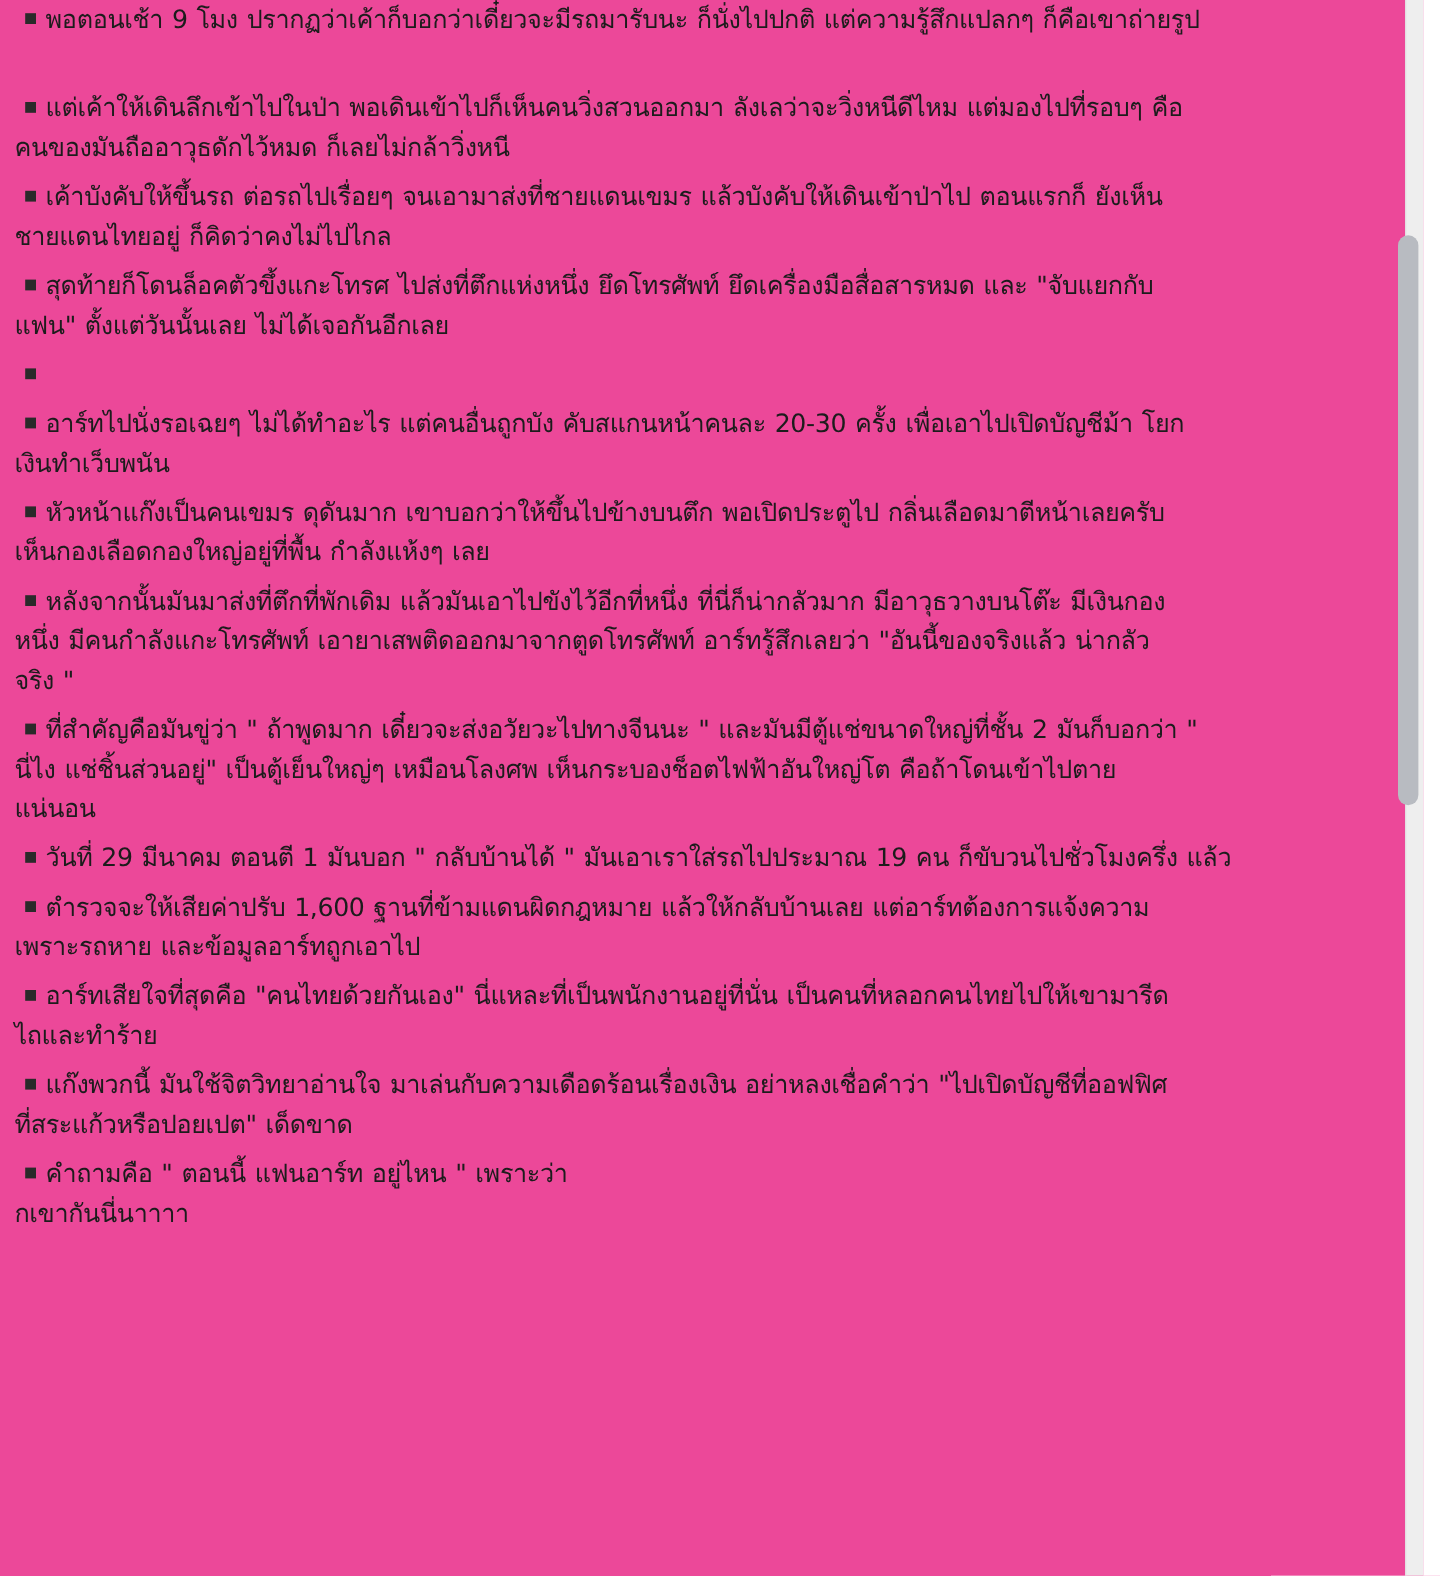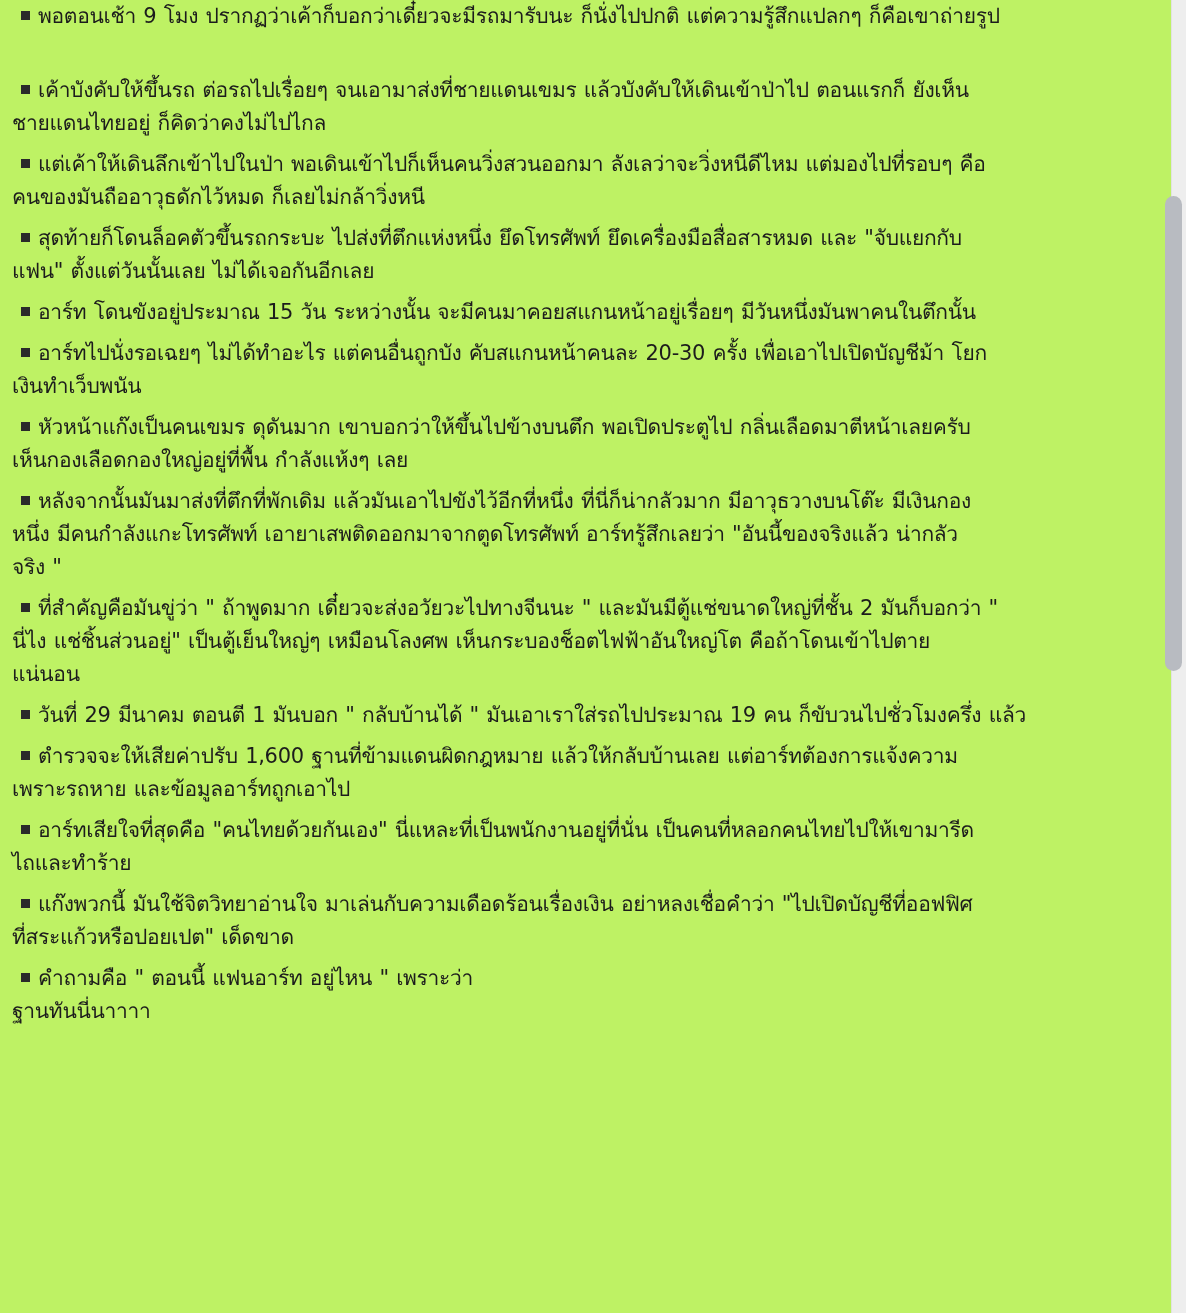--- a/index.html
+++ b/index.html
@@ -14,21 +14,21 @@
       overflow: hidden;
       font-family: "DejaVu Sans", "Liberation Sans", sans-serif;
       color: #1c1c1c;
     }
     .page {
       position: absolute;
       left: 0;
       top: 0;
       width: 1186px;
       height: 1313px;
-      background: #bef264;
+      background: #ec4899;
     }
     .content {
       position: absolute;
       left: 12px;
       top: 0px;
       width: 1160px;
     }
     .para {
       font-size: 21px;
       line-height: 33px;
@@ -64,29 +64,29 @@
       border-radius: 9px;
     }
   </style>
 </head>
 <body>
 
 <div class="page">
   <div class="content" id="content">
 
   <div class="para"><span class="bullet"></span><span>พอตอนเช้า 9 โมง  ปรากฏว่าเค้าก็บอกว่าเดี๋ยวจะมีรถมารับนะ  ก็นั่งไปปกติ แต่ความรู้สึกแปลกๆ ก็คือเขาถ่ายรูป</span><br><br></div>
+      <div class="para"><span class="bullet"></span><span>แต่เค้าให้เดินลึกเข้าไปในป่า  พอเดินเข้าไปก็เห็นคนวิ่งสวนออกมา ลังเลว่าจะวิ่งหนีดีไหม แต่มองไปที่รอบๆ คือ</span><br><span>คนของมันถืออาวุธดักไว้หมด ก็เลยไม่กล้าวิ่งหนี</span></div>
       <div class="para"><span class="bullet"></span><span>เค้าบังคับให้ขึ้นรถ  ต่อรถไปเรื่อยๆ จนเอามาส่งที่ชายแดนเขมร แล้วบังคับให้เดินเข้าป่าไป ตอนแรกก็ ยังเห็น</span><br><span>ชายแดนไทยอยู่ ก็คิดว่าคงไม่ไปไกล</span></div>
-      <div class="para"><span class="bullet"></span><span>แต่เค้าให้เดินลึกเข้าไปในป่า  พอเดินเข้าไปก็เห็นคนวิ่งสวนออกมา ลังเลว่าจะวิ่งหนีดีไหม แต่มองไปที่รอบๆ คือ</span><br><span>คนของมันถืออาวุธดักไว้หมด ก็เลยไม่กล้าวิ่งหนี</span></div>
-      <div class="para"><span class="bullet"></span><span>สุดท้ายก็โดนล็อคตัวขึ้นรถกระบะ ไปส่งที่ตึกแห่งหนึ่ง ยึดโทรศัพท์  ยึดเครื่องมือสื่อสารหมด และ "จับแยกกับ</span><br><span>แฟน" ตั้งแต่วันนั้นเลย ไม่ได้เจอกันอีกเลย</span></div>
-      <div class="para"><span class="bullet"></span><span>อาร์ท  โดนขังอยู่ประมาณ 15 วัน ระหว่างนั้น จะมีคนมาคอยสแกนหน้าอยู่เรื่อยๆ  มีวันหนึ่งมันพาคนในตึกนั้น</span><br></div>
+      <div class="para"><span class="bullet"></span><span>สุดท้ายก็โดนล็อคตัวขึ้งแกะโทรศ ไปส่งที่ตึกแห่งหนึ่ง ยึดโทรศัพท์  ยึดเครื่องมือสื่อสารหมด และ "จับแยกกับ</span><br><span>แฟน" ตั้งแต่วันนั้นเลย ไม่ได้เจอกันอีกเลย</span></div>
+      <div class="para"><span class="bullet"></span><br></div>
       <div class="para"><span class="bullet"></span><span>อาร์ทไปนั่งรอเฉยๆ ไม่ได้ทำอะไร แต่คนอื่นถูกบัง คับสแกนหน้าคนละ 20-30 ครั้ง  เพื่อเอาไปเปิดบัญชีม้า โยก</span><br><span>เงินทำเว็บพนัน</span></div>
       <div class="para"><span class="bullet"></span><span>หัวหน้าแก๊งเป็นคนเขมร ดุดันมาก เขาบอกว่าให้ขึ้นไปข้างบนตึก พอเปิดประตูไป กลิ่นเลือดมาตีหน้าเลยครับ</span><br><span>เห็นกองเลือดกองใหญ่อยู่ที่พื้น กำลังแห้งๆ เลย</span></div>
       <div class="para"><span class="bullet"></span><span>หลังจากนั้นมันมาส่งที่ตึกที่พักเดิม  แล้วมันเอาไปขังไว้อีกที่หนึ่ง  ที่นี่ก็น่ากลัวมาก มีอาวุธวางบนโต๊ะ มีเงินกอง</span><br><span>หนึ่ง   มีคนกำลังแกะโทรศัพท์  เอายาเสพติดออกมาจากตูดโทรศัพท์   อาร์ทรู้สึกเลยว่า "อันนี้ของจริงแล้ว น่ากลัว</span><br><span>จริง "</span></div>
       <div class="para"><span class="bullet"></span><span>ที่สำคัญคือมันขู่ว่า " ถ้าพูดมาก เดี๋ยวจะส่งอวัยวะไปทางจีนนะ "  และมันมีตู้แช่ขนาดใหญ่ที่ชั้น 2 มันก็บอกว่า "</span><br><span>นี่ไง แช่ชิ้นส่วนอยู่" เป็นตู้เย็นใหญ่ๆ เหมือนโลงศพ เห็นกระบองช็อตไฟฟ้าอันใหญ่โต คือถ้าโดนเข้าไปตาย</span><br><span>แน่นอน</span></div>
       <div class="para"><span class="bullet"></span><span>วันที่ 29 มีนาคม ตอนตี 1 มันบอก " กลับบ้านได้ " มันเอาเราใส่รถไปประมาณ 19 คน ก็ขับวนไปชั่วโมงครึ่ง แล้ว</span><br></div>
       <div class="para"><span class="bullet"></span><span>ตำรวจจะให้เสียค่าปรับ 1,600 ฐานที่ข้ามแดนผิดกฎหมาย  แล้วให้กลับบ้านเลย แต่อาร์ทต้องการแจ้งความ</span><br><span>เพราะรถหาย และข้อมูลอาร์ทถูกเอาไป</span></div>
       <div class="para"><span class="bullet"></span><span>อาร์ทเสียใจที่สุดคือ "คนไทยด้วยกันเอง" นี่แหละที่เป็นพนักงานอยู่ที่นั่น  เป็นคนที่หลอกคนไทยไปให้เขามารีด</span><br><span>ไถและทำร้าย</span></div>
       <div class="para"><span class="bullet"></span><span>แก๊งพวกนี้  มันใช้จิตวิทยาอ่านใจ มาเล่นกับความเดือดร้อนเรื่องเงิน อย่าหลงเชื่อคำว่า "ไปเปิดบัญชีที่ออฟฟิศ</span><br><span>ที่สระแก้วหรือปอยเปต" เด็ดขาด</span></div>
-      <div class="para"><span class="bullet"></span><span>คำถามคือ  " ตอนนี้ แฟนอาร์ท อยู่ไหน " เพราะว่า</span><br><span>ฐานทันนี่นาาาา</span></div>
+      <div class="para"><span class="bullet"></span><span>คำถามคือ  " ตอนนี้ แฟนอาร์ท อยู่ไหน " เพราะว่า</span><br><span>กเขากันนี่นาาาา</span></div>
     </div>
   <div class="track"></div>
   <div class="thumb"></div>
 </div>
 
 </body></html>

